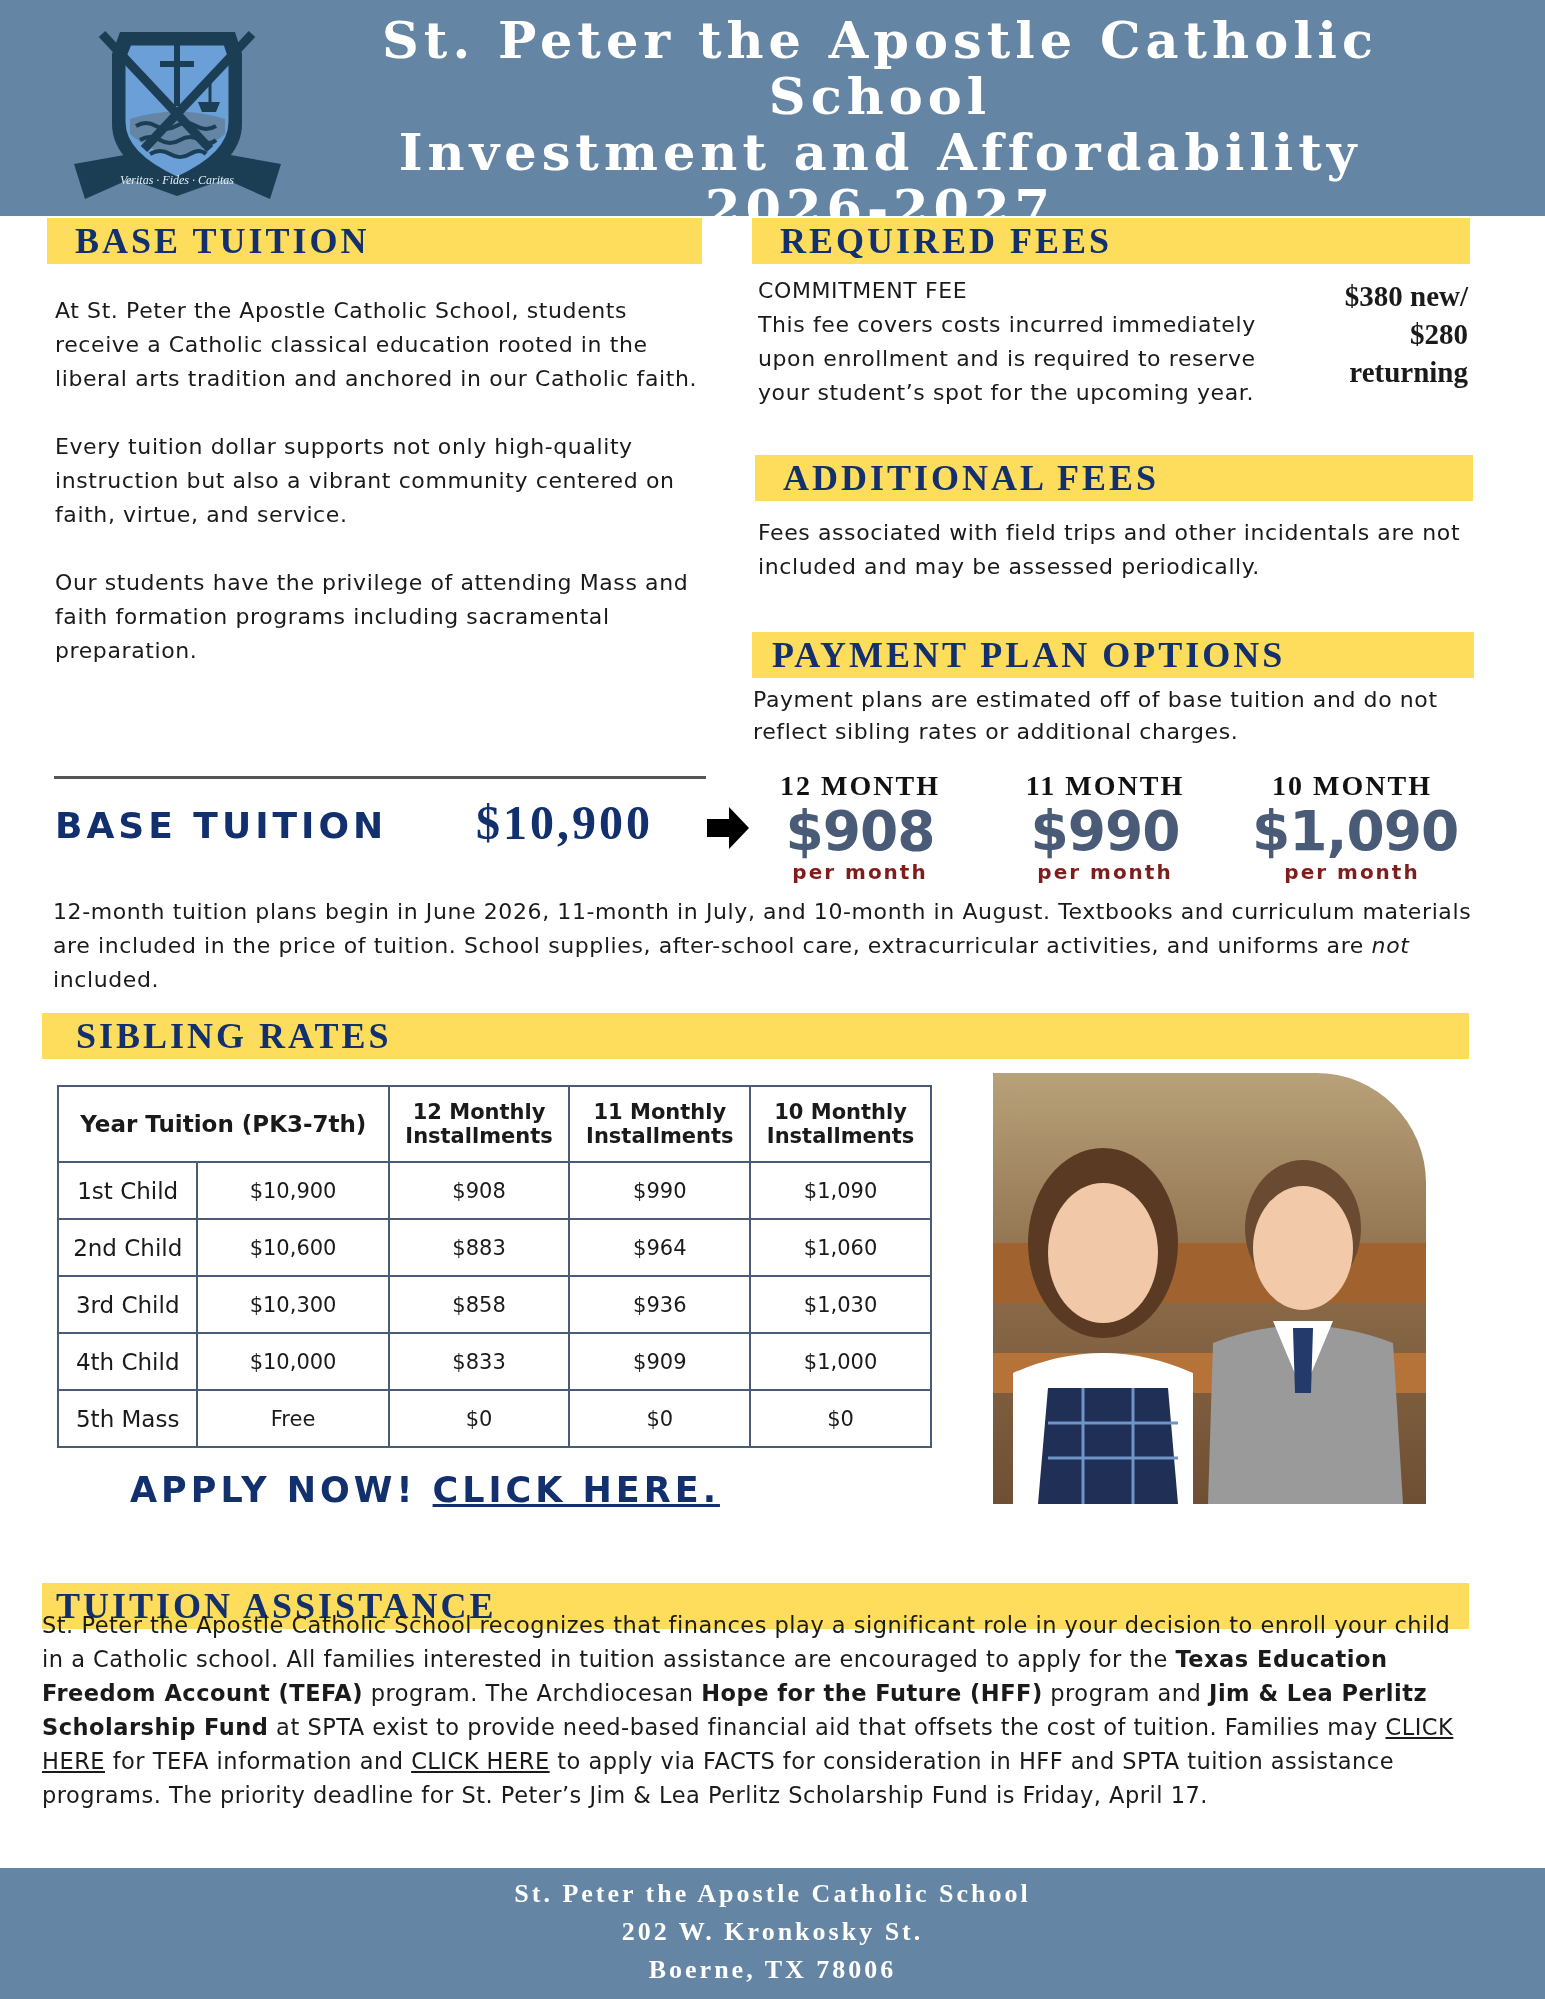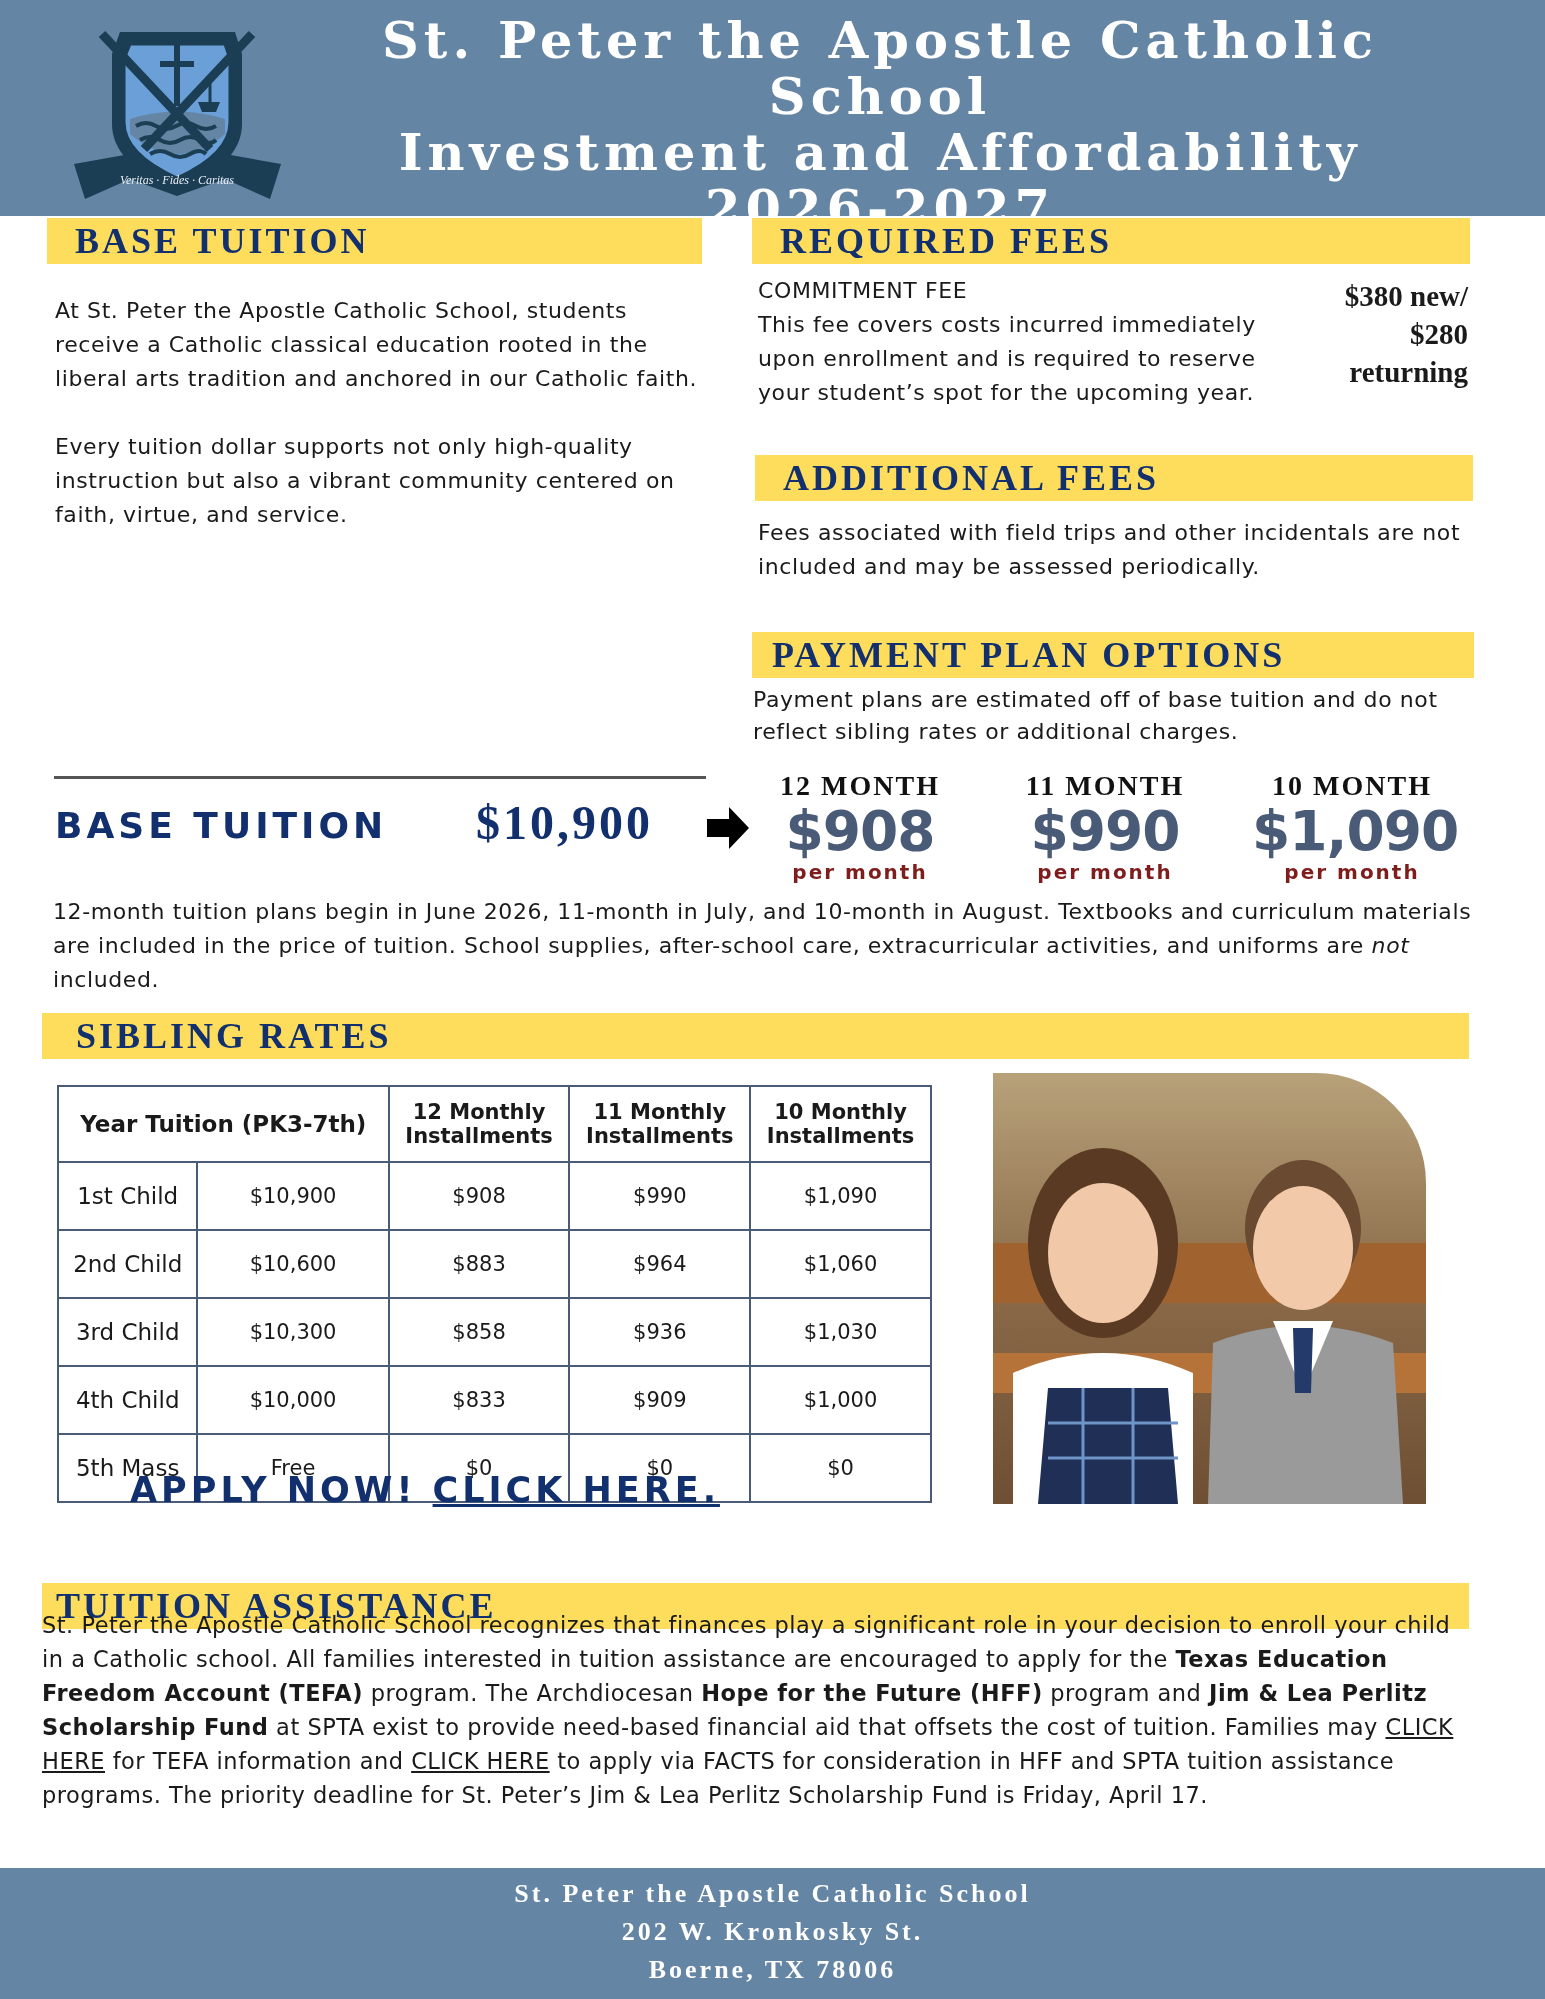--- a/index.html
+++ b/index.html
@@ -30,21 +30,21 @@
   .arrow { left: 705px; top: 805px; width: 46px; height: 46px; }
 
   .plan { width: 190px; text-align: center; }
   .plan .plan-head { font-family: "Liberation Serif", serif; font-weight: bold; font-size: 28px; letter-spacing: 2px; color: #111; }
   .plan .plan-amount { font-size: 55px; font-weight: bold; color: #4a5b78; line-height: 58px; letter-spacing: -1px; }
   .plan .plan-sub { font-size: 20px; font-weight: bold; letter-spacing: 2px; color: #7f1d1d; }
 
   table.sib { border-collapse: collapse; font-size: 21px; color: #1a1a1a; }
   table.sib td, table.sib th { border: 2.5px solid #4a5b78; text-align: center; }
   table.sib th { font-weight: bold; font-size: 21px; line-height: 24px; height: 76px; }
-  table.sib td { height: 68px; }
+  table.sib td { height: 57px; }
 
   .apply { left: 130px; top: 1470px; font-size: 35px; font-weight: bold; letter-spacing: 4px; color: #12306e; }
   .apply .link { text-decoration: underline; text-decoration-thickness: 3px; cursor: pointer; }
 
   .photo { left: 993px; top: 1073px; width: 433px; height: 431px; border-top-right-radius: 110px; overflow: hidden; }
 
   .assist { left: 42px; top: 1608px; width: 1420px; font-size: 22.5px; line-height: 34px; letter-spacing: 0.5px; }
   .assist b { font-weight: bold; }
   .assist .inline-link { text-decoration: underline; cursor: pointer; }
 
@@ -77,20 +77,21 @@
 <div class="abs title">
   <div>St. Peter the Apostle Catholic School</div>
   <div>Investment and Affordability</div>
   <div>2026-2027</div>
 </div>
 
 <div class="abs bar" style="left:47px; top:218px; width:655px;">BASE TUITION</div>
 <div class="abs body-text" style="left:55px; top:294px; width:660px;">
   <p>At St. Peter the Apostle Catholic School, students receive a Catholic classical education rooted in the liberal arts tradition and anchored in our Catholic faith.</p>
   <p style="margin-top:34px;">Every tuition dollar supports not only high-quality instruction but also a vibrant community centered on faith, virtue, and service.</p>
+  <p style="margin-top:34px;">Our students have the privilege of attending Mass and faith formation programs including sacramental preparation.</p>
 </div>
 
 <div class="abs bar" style="left:752px; top:218px; width:718px;">REQUIRED FEES</div>
 <div class="abs body-text" style="left:758px; top:274px; width:555px;">
   <div>COMMITMENT FEE</div>
   <div>This fee covers costs incurred immediately upon enrollment and is required to reserve your student’s spot for the upcoming year.</div>
 </div>
 <div class="abs fee-amount" style="left:1300px; top:277px; width:168px;">
   <div>$380 new/</div>
   <div>$280</div>

